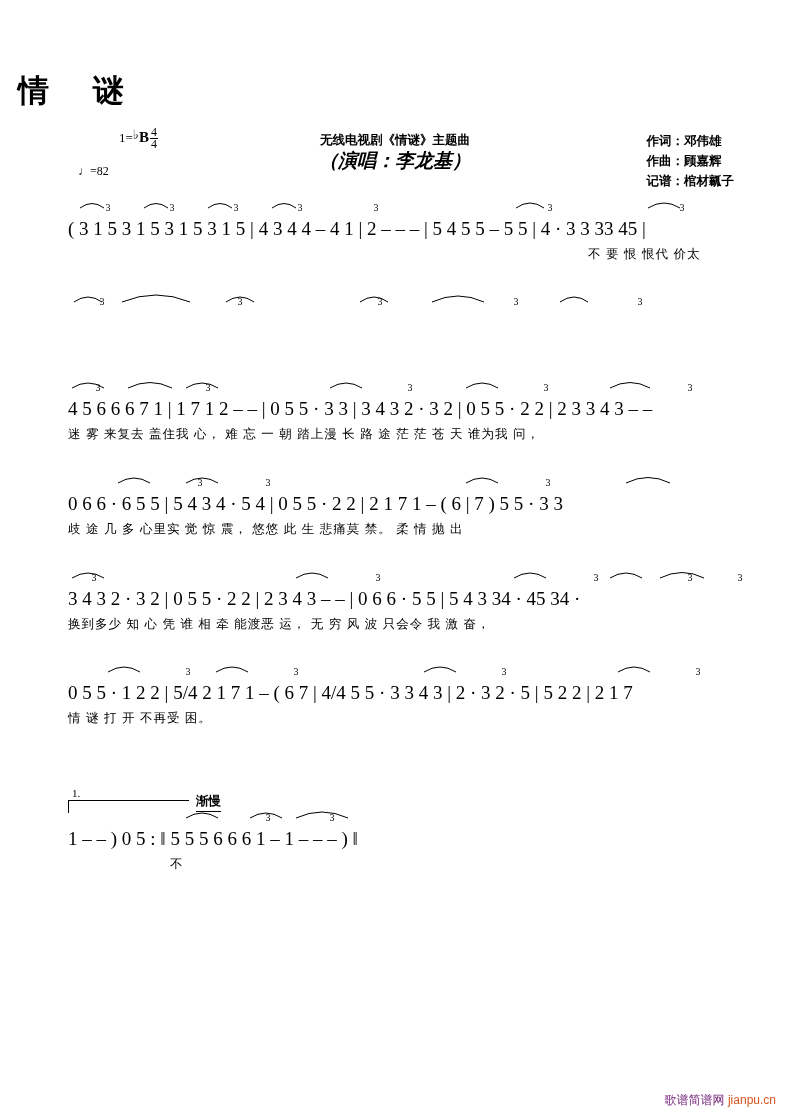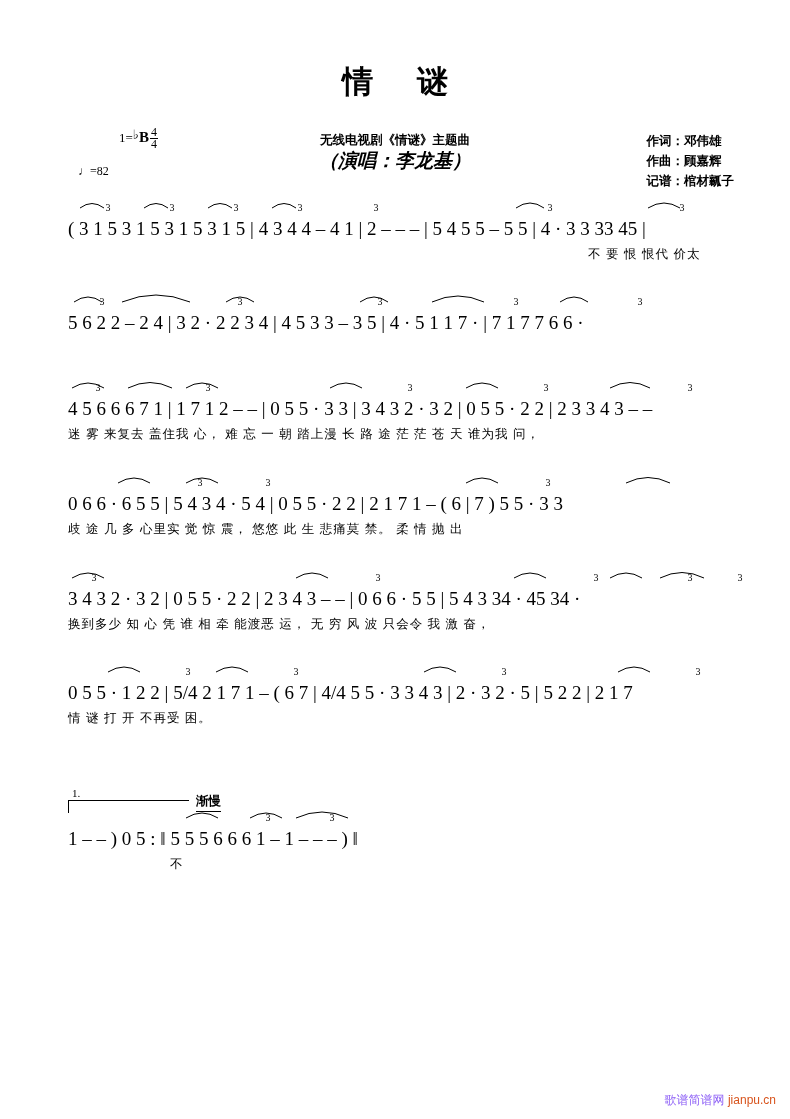--- a/index.html
+++ b/index.html
@@ -17,24 +17,23 @@
   }
   .page {
     position: relative;
     width: 790px;
     height: 1119px;
   }
 
   
   .title {
     position: absolute;
-    top: 61px;
+    top: 70px;
     left: 0;
     width: 790px;
-    text-align: center;
     font-family: "Liberation Serif", serif;
     font-weight: bold;
     font-size: 31px;
     letter-spacing: 18px;
     text-indent: 18px;
   }
   .subtitle {
     position: absolute;
     top: 132px;
     left: 0;
@@ -184,21 +183,21 @@
   
   .watermark {
     position: absolute;
     right: 14px;
     bottom: 10px;
     font-size: 12px;
     font-family: "Liberation Sans", sans-serif;
     color: #d8541d;
     letter-spacing: 0px;
   }
-  .watermark .cn { color: #8b5cf6; }
+  .watermark .cn { color: #701a75; }
   .watermark .en { color: #d8541d; }
 </style>
 </head>
 <body>
 
 <div class="page">
 
   <div class="title">情  谜</div>
   <div class="subtitle">无线电视剧《情谜》主题曲</div>
   <div class="singer">（演唱：李龙基）</div>
@@ -275,21 +274,20 @@
   </div>
 
   <div class="system" style="top:296px">
     <div class="triplets">
       <span class="trip" style="left:18px;width:32px">3</span>
       <span class="trip" style="left:156px;width:32px">3</span>
       <span class="trip" style="left:296px;width:32px">3</span>
       <span class="trip" style="left:432px;width:32px">3</span>
       <span class="trip" style="left:556px;width:32px">3</span>
     </div>
-    <div class="notes">5 6 2   2  –  2 4 | 3  2 · 2 2   3 4 | 4 5 3   3 – 3 5 | 4 · 5 1   1 7 · | 7 1 7   7  6  6 ·</div>
   </div>
 
   <div class="system" style="top:382px">
     <div class="triplets">
       <span class="trip" style="left:14px;width:32px">3</span>
       <span class="trip" style="left:124px;width:32px">3</span>
       <span class="trip" style="left:326px;width:32px">3</span>
       <span class="trip" style="left:462px;width:32px">3</span>
       <span class="trip" style="left:606px;width:32px">3</span>
     </div>

